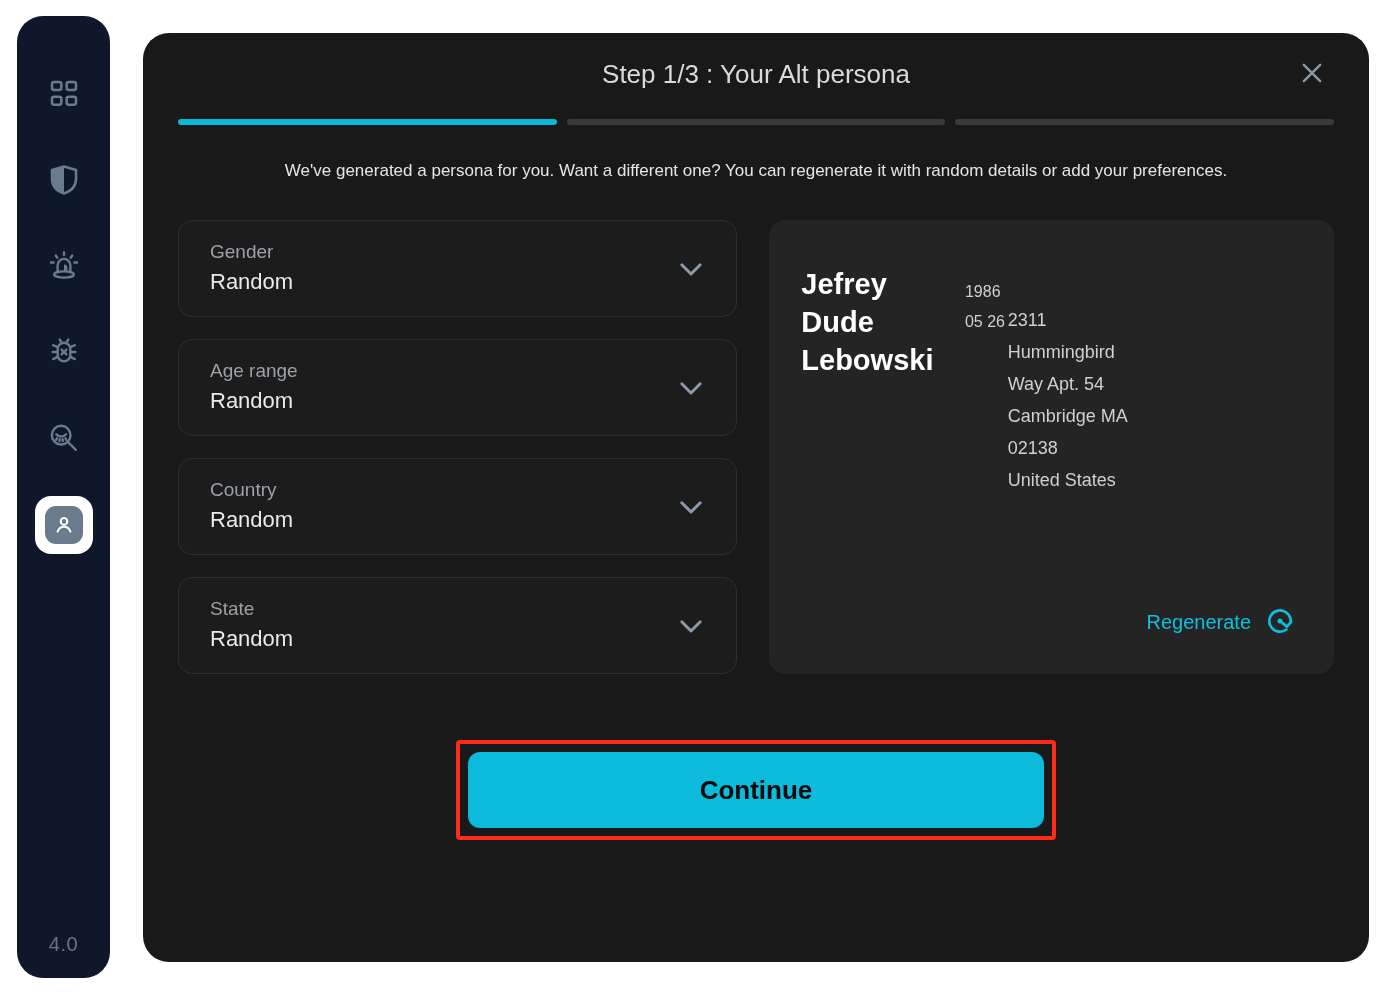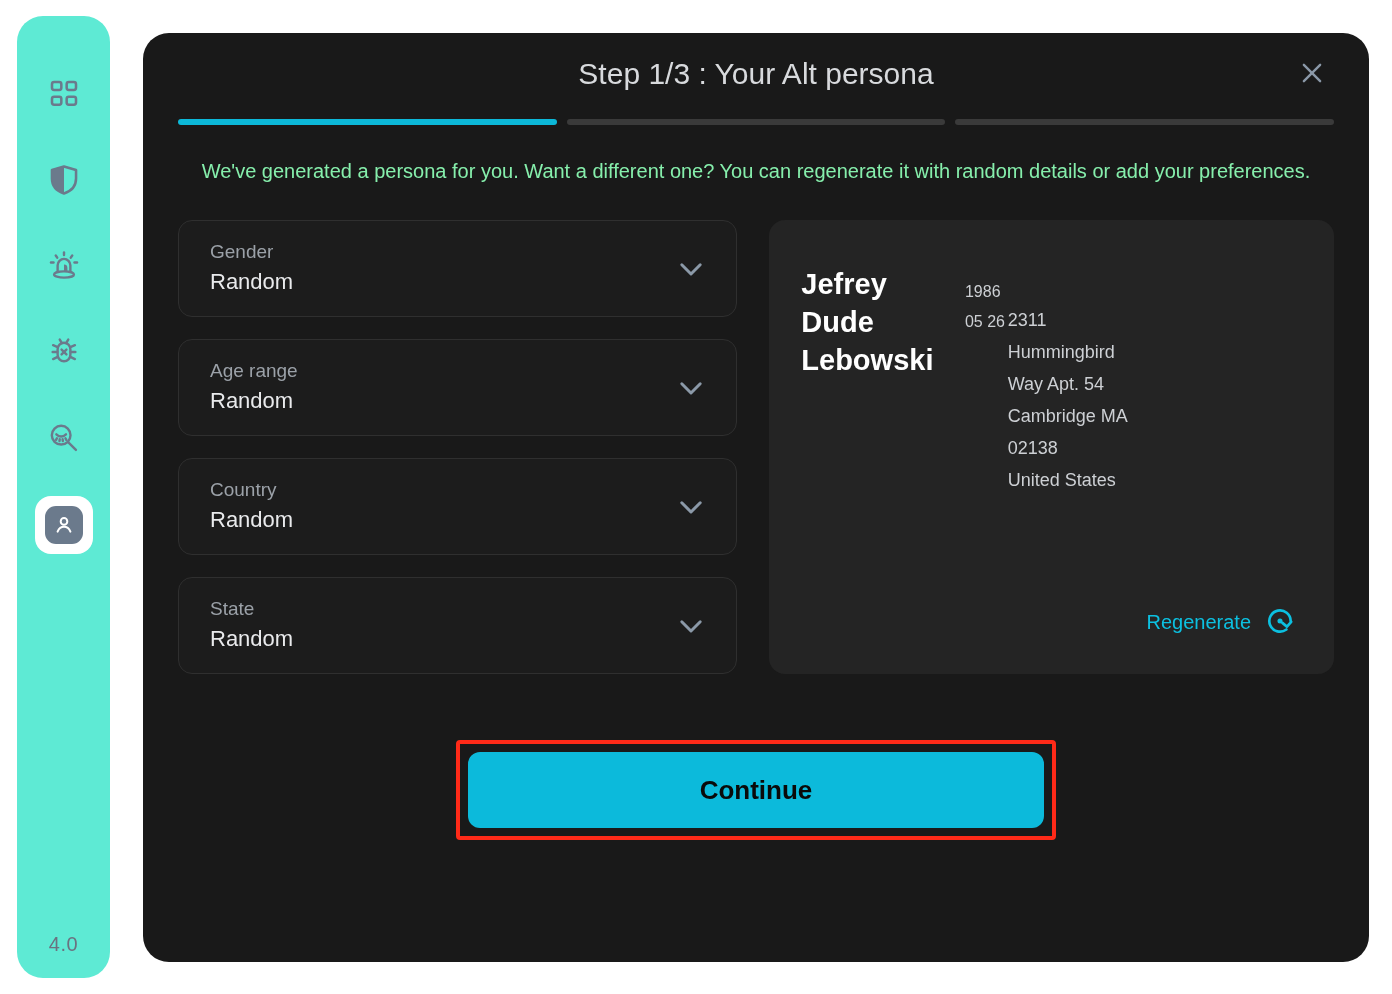--- a/index.html
+++ b/index.html
@@ -20,21 +20,21 @@
     background: #ffffff;
   }
 
   
   .sidebar {
     position: absolute;
     left: 17px;
     top: 16px;
     width: 93px;
     height: 962px;
-    background: #5eead4;
+    background: #0f172a;
     border-radius: 26px;
     display: flex;
     flex-direction: column;
     align-items: center;
   }
 
   .sidebar-nav {
     margin-top: 50px;
     display: flex;
     flex-direction: column;
@@ -98,21 +98,21 @@
 
   .modal-header {
     position: relative;
     height: 82px;
     display: flex;
     align-items: center;
     justify-content: center;
   }
 
   .modal-title {
-    font-size: 30px;
+    font-size: 26px;
     color: #d8dadd;
     font-weight: 400;
   }
 
   .close-btn {
     position: absolute;
     right: 2px;
     top: 50%;
     transform: translateY(-50%);
     width: 44px;
@@ -139,23 +139,23 @@
     border-radius: 3px;
     background: #3a3a3a;
   }
 
   .progress-seg.done { background: #0cb8d8; }
 
   .description {
     margin: 30px auto 0;
     max-width: 1128px;
     text-align: center;
-    font-size: 20px;
+    font-size: 17px;
     line-height: 32px;
-    color: #86efac;
+    color: #e5e5e5;
     font-weight: 400;
   }
 
   
   .modal-body {
     display: flex;
     gap: 32px;
     margin-top: 33px;
     padding: 0 2px;
   }

